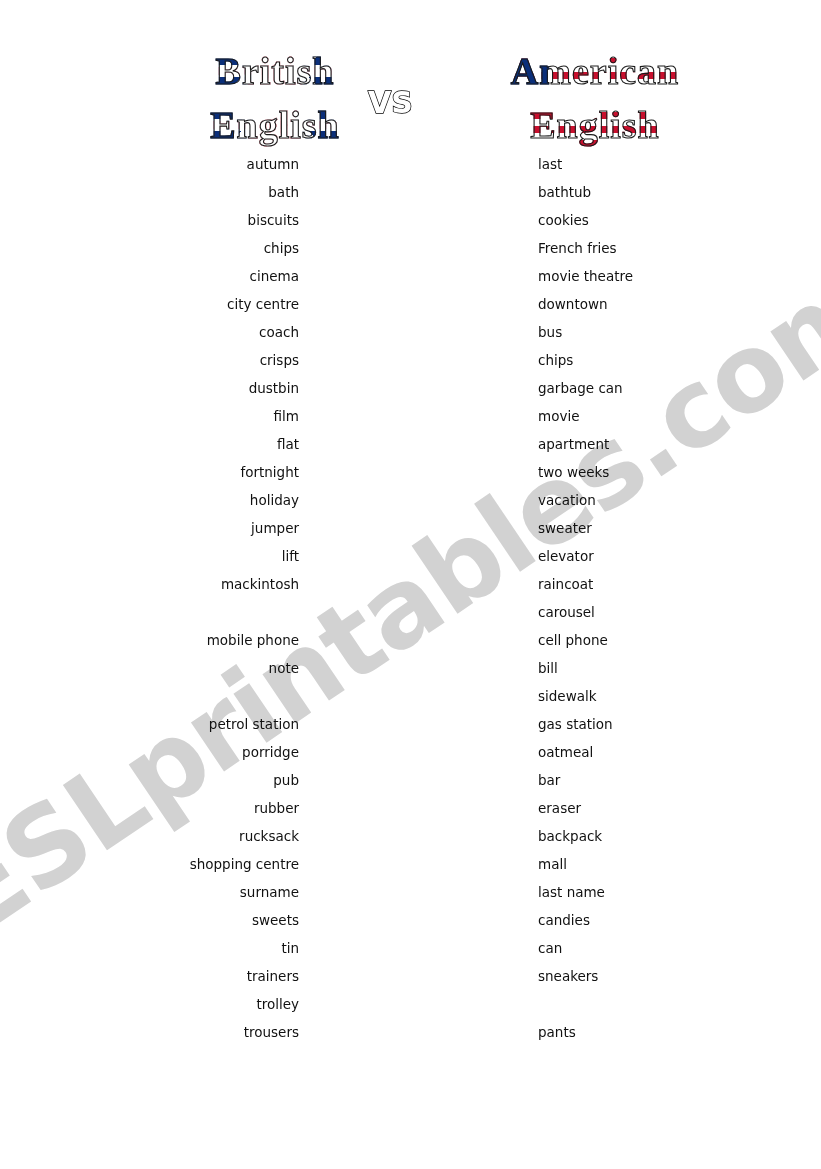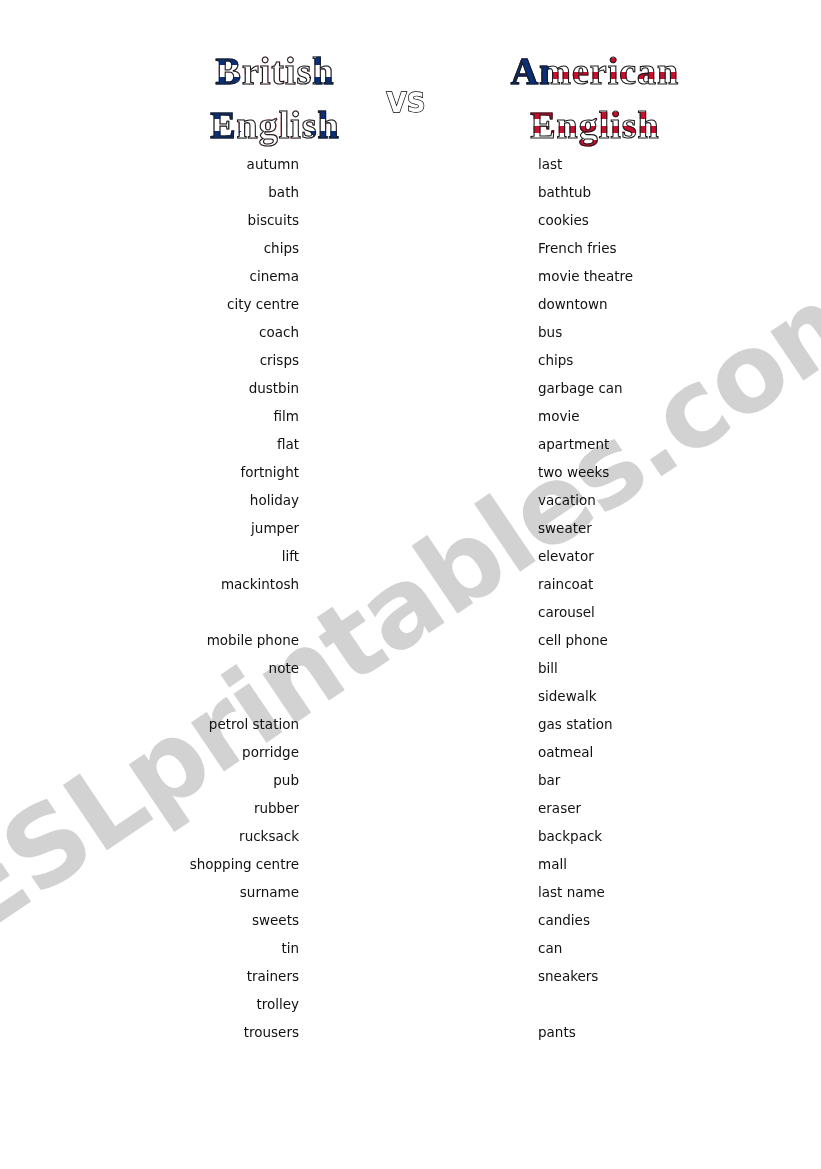--- a/index.html
+++ b/index.html
@@ -98,27 +98,26 @@
   .us-mixed {
     background-image:
       linear-gradient(to right, rgba(11,47,122,1) 0 36%, rgba(11,47,122,0) 36%),
       repeating-linear-gradient(to bottom,
         #c8102e 0px, #c8102e 7px,
         #ffffff 7px, #ffffff 14px);
   }
 
   #vs-label {
     position: absolute;
-    left: 356px;
+    left: 368px;
     top: 88px;
     width: 100px;
-    text-align: center;
     font-family: "DejaVu Sans", sans-serif;
     font-weight: bold;
-    font-size: 26px;
+    font-size: 30px;
     line-height: 30px;
     color: #ffffff;
     -webkit-text-stroke: 1.4px #000000;
     paint-order: stroke fill;
     z-index: 3;
   }
 
   
   #word-list {
     position: absolute;

